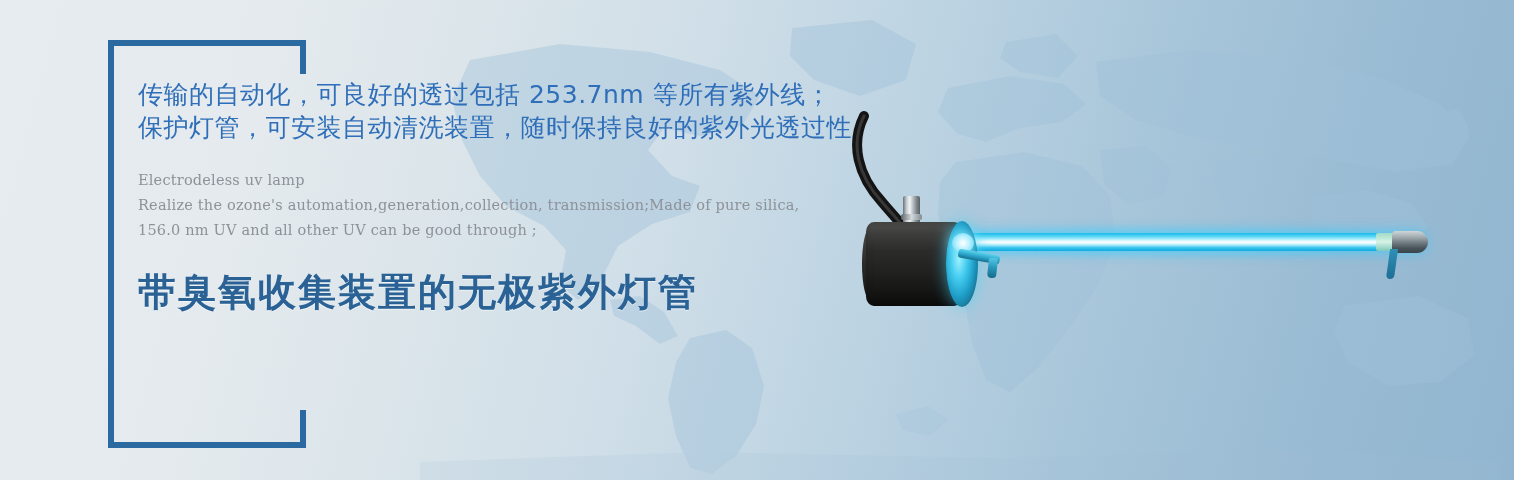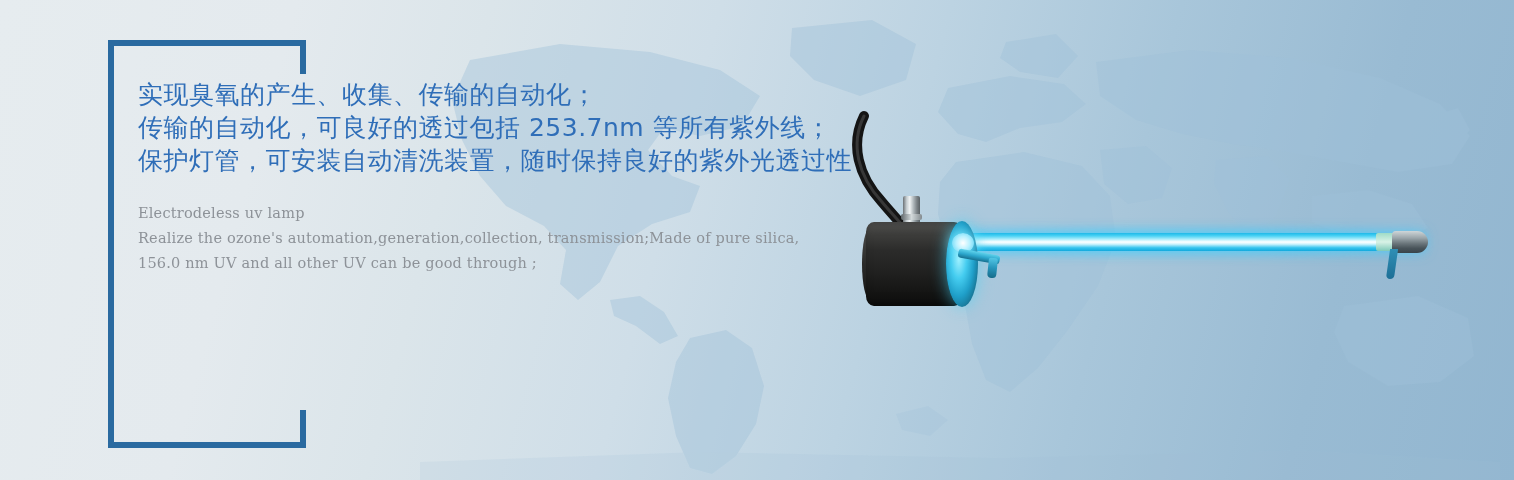--- a/index.html
+++ b/index.html
@@ -263,30 +263,30 @@
 
   <div class="frame-seg" id="frame-left"></div>
   <div class="frame-seg" id="frame-top"></div>
   <div class="frame-seg" id="frame-bottom"></div>
   <div class="frame-seg" id="frame-top-stub"></div>
   <div class="frame-seg" id="frame-bottom-stub"></div>
 
   <div id="text-block">
 
     <div>
-      <div class="cn-line">实现臭氧的产生、收集、传输的自动化；</div>
       <div class="cn-line">传输的自动化，可良好的透过包括 253.7nm 等所有紫外线；</div>
       <div class="cn-line">保护灯管，可安装自动清洗装置，随时保持良好的紫外光透过性</div>
     </div>
 
     <div id="en-block">
       <div class="en-line">Electrodeless uv lamp</div>
       <div class="en-line">Realize the ozone's automation,generation,collection, transmission;Made of pure silica, 156.0 nm UV and all other UV can be good through ;</div>
     </div>
 
+    <div id="headline">带臭氧收集装置的无极紫外灯管</div>
   </div>
 
   <div id="product">
 
     <svg id="cable" viewBox="0 0 160 130">
       <path d="M44 6 C 30 34, 38 66, 62 92 C 72 104, 80 112, 86 120" stroke="#141414" stroke-width="10" fill="none" stroke-linecap="round"></path>
       <path d="M44 6 C 30 34, 38 66, 62 92 C 72 104, 80 112, 86 120" stroke="#4a4a4a" stroke-width="3" fill="none" stroke-linecap="round" opacity="0.65"></path>
     </svg>
 
     <div id="connector"></div>

